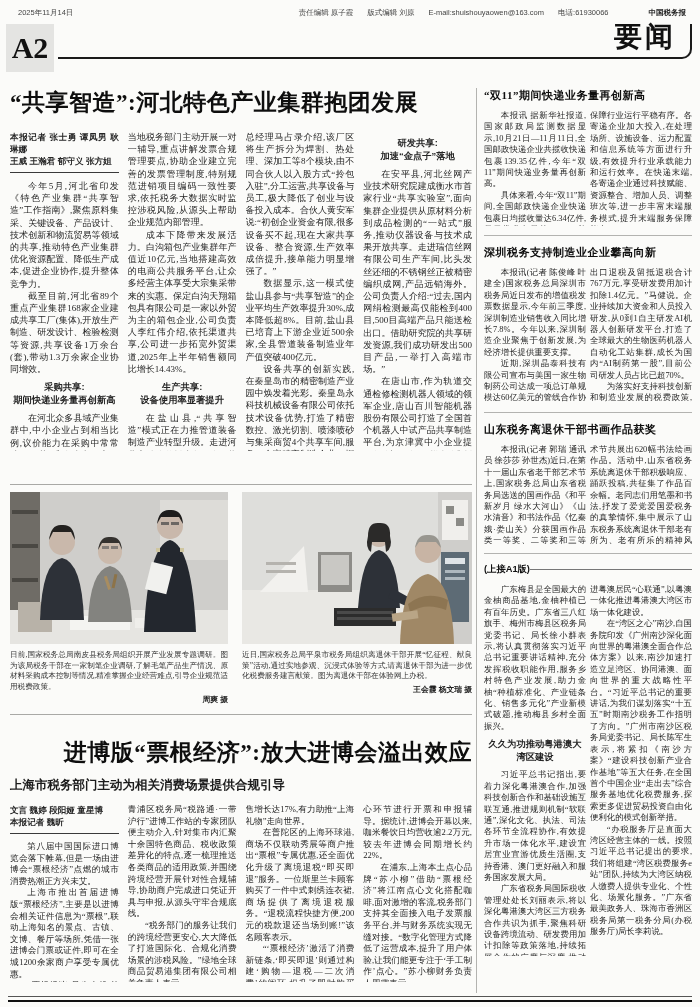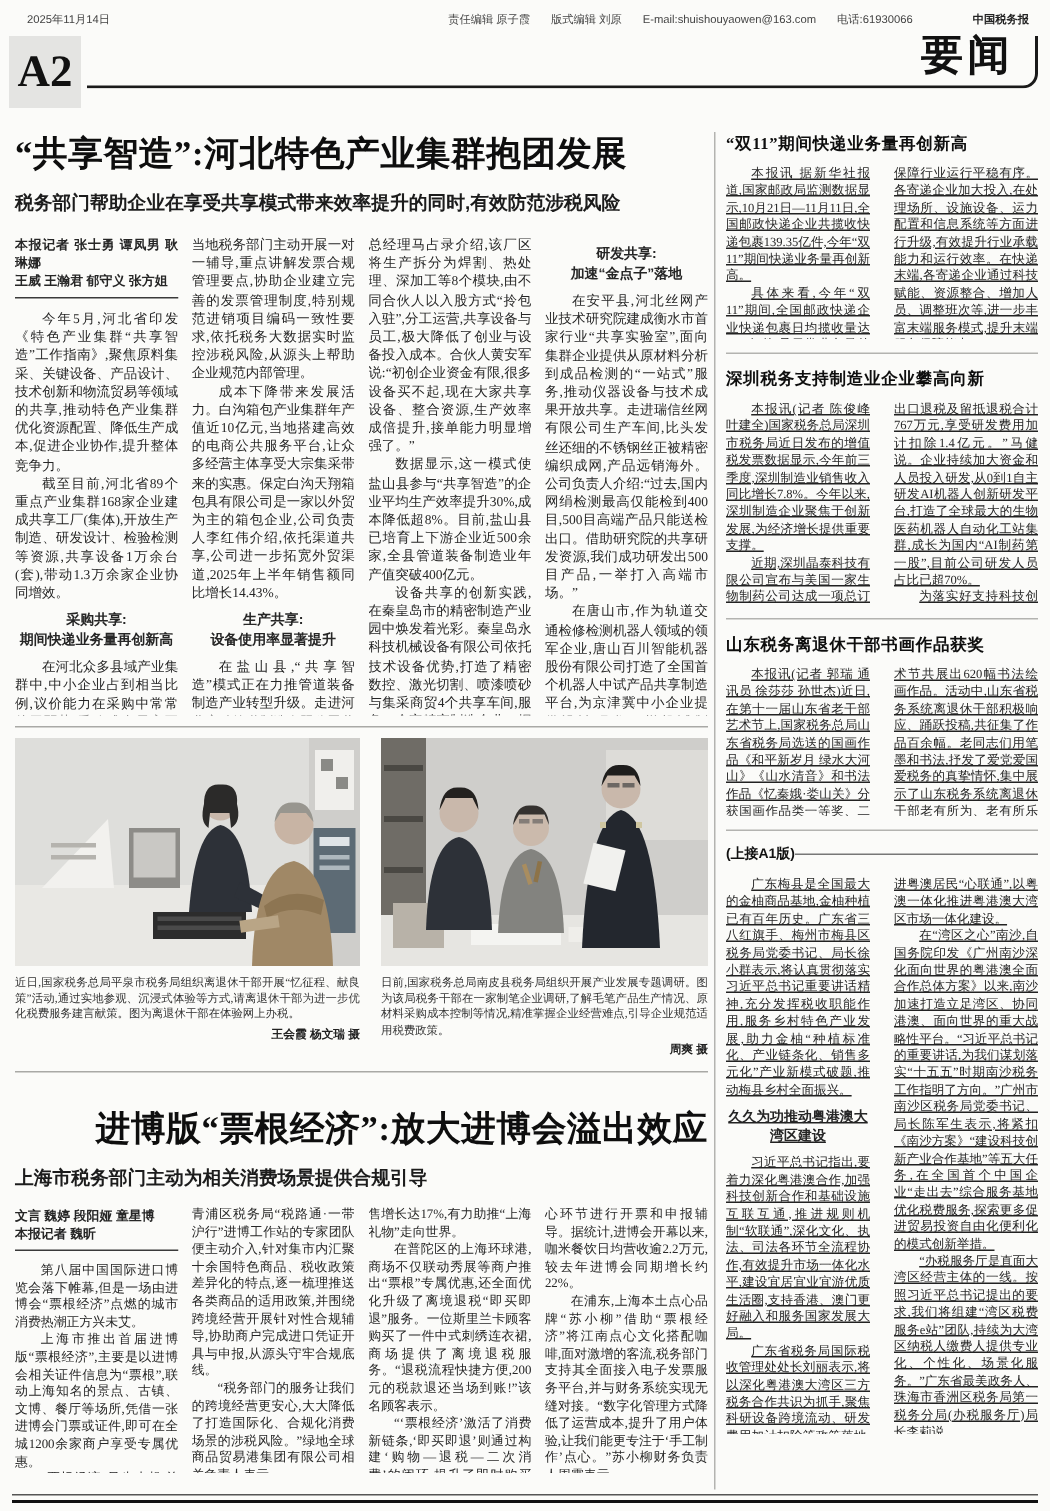--- a/index.html
+++ b/index.html
@@ -47,21 +47,21 @@
   
   .bottom{position:absolute;left:10px;top:724px;width:462px;}
   .bottom h1.head{margin-top:14px;text-align:right;}
   .bottom .cols{margin-top:10px;height:178px;}
   .bottom .col{font-size:8.6px;line-height:11.6px;}
   
   .vrule{position:absolute;left:476px;top:88px;height:905px;border-left:1px solid #b3b3b0;}
   .sidebar{position:absolute;left:484px;top:88px;width:208px;}
   .sidebar h3{font-family:"Liberation Serif",serif;font-weight:900;font-size:11px;
               letter-spacing:.5px;color:#0e0e0e;margin:0 0 7px 0;white-space:nowrap;}
-  .sidebar .cols{gap:16px;text-decoration:underline;}
+  .sidebar .cols{gap:4px;}
   .sidebar .col{font-size:8.4px;line-height:11.4px;}
   .srule{border-top:1px solid #b3b3b0;margin:9px 0;}
   .continued{display:flex;align-items:center;gap:0;font-weight:bold;font-size:9.3px;
              margin:2px 0 8px 0;color:#111;}
   .continued .cline{flex:1;border-top:1px solid #777;}
   .s1cols{height:116px;} .s2cols{height:136px;} .s3cols{height:100px;} .s4cols{height:372px;}
   
   .pb1{position:absolute;left:8px;top:996px;width:684px;border-top:1px solid #555;}
   .pb2{position:absolute;left:8px;top:1000px;width:684px;border-top:2px solid #111;}
 </style>
@@ -79,21 +79,20 @@
   <span class="paper">中国税务报</span>
 </header>
 
 <div class="a2box">A2</div>
 <div class="band">
   <div class="yaowen">要闻</div>
 </div>
 
 <section class="main">
   <h1 class="head">“共享智造”:河北特色产业集群抱团发展</h1>
-  <h2 class="sub">税务部门帮助企业在享受共享模式带来效率提升的同时,有效防范涉税风险</h2>
   <div class="cols">
     <div class="col">
       <div class="byline">
         <div>本报记者 张士勇 谭凤男 耿琳娜</div>
         <div>王威 王瀚君 郁守义 张方姐</div>
       </div>
       <p>今年5月,河北省印发《特色产业集群“共享智造”工作指南》,聚焦原料集采、关键设备、产品设计、技术创新和物流贸易等领域的共享,推动特色产业集群优化资源配置、降低生产成本,促进企业协作,提升整体竞争力。</p>
       <p>截至目前,河北省89个重点产业集群168家企业建成共享工厂(集体),开放生产制造、研发设计、检验检测等资源,共享设备1万余台(套),带动1.3万余家企业协同增效。</p>
       <div class="ph">
         <div>采购共享:</div>
@@ -122,53 +121,20 @@
       </div>
       <p>在安平县,河北丝网产业技术研究院建成衡水市首家行业“共享实验室”,面向集群企业提供从原材料分析到成品检测的“一站式”服务,推动仪器设备与技术成果开放共享。走进瑞信丝网有限公司生产车间,比头发丝还细的不锈钢丝正被精密编织成网,产品远销海外。公司负责人介绍:“过去,国内网绢检测最高仅能检到400目,500目高端产品只能送检出口。借助研究院的共享研发资源,我们成功研发出500目产品,一举打入高端市场。”</p>
       <p>在唐山市,作为轨道交通检修检测机器人领域的领军企业,唐山百川智能机器股份有限公司打造了全国首个机器人中试产品共享制造平台,为京津冀中小企业提供设计研发、样机试制等“一站式”服务。首批签约企业唐山中盛科技有限公司总经理孙永表示:“共享平台凝聚科技与制造优势,帮助我们以更低成本、更快速度完成产品迭代。”截至目前,百川共享智造工厂已签约企业80余家,承接合同110余单,预计全年产值突破2亿元。</p>
     </div>
   </div>
 </section>
 
 <div class="rule" style="left:10px;top:484px;width:462px;"></div>
 
 <section class="photorow">
-  <figure class="photobox" style="width:230px;margin:0;">
-    <svg width="230" height="152" viewBox="0 0 230 152">
-      <rect width="230" height="152" fill="#dededb"></rect>
-      <rect x="196" y="0" width="34" height="152" fill="#cfcecb"></rect>
-      <rect x="200" y="8" width="26" height="40" fill="#f0efec"></rect>
-        <rect x="204" y="14" width="8" height="8" fill="#8a8a86"></rect>
-        <rect x="214" y="26" width="8" height="8" fill="#8a8a86"></rect>
-      <rect x="199" y="60" width="28" height="70" fill="#5d6b75"></rect>
-        <rect x="203" y="66" width="20" height="6" fill="#dfe4e7"></rect>
-        <rect x="203" y="78" width="20" height="3" fill="#aeb8be"></rect>
-        <rect x="203" y="85" width="20" height="3" fill="#aeb8be"></rect>
-      <rect x="0" y="98" width="200" height="54" fill="#e9e8e4"></rect>
-      <path d="M18 100 l44 -46 4 46 z" fill="#f2f1ee"></path>
-        <rect x="24" y="70" width="30" height="3" fill="#b5b3ae"></rect>
-        <rect x="24" y="78" width="30" height="3" fill="#b5b3ae"></rect>
-      <rect x="76" y="60" width="34" height="40" fill="#8d8c88"></rect>
-        <rect x="79" y="63" width="28" height="30" fill="#c9c8c4"></rect>
-      <rect x="92" y="116" width="62" height="18" fill="#2c2c2c"></rect>
-      <rect x="95" y="119" width="56" height="3" fill="#4a4a4a"></rect>
-        <rect x="95" y="125" width="56" height="3" fill="#4a4a4a"></rect>
-      <circle cx="137" cy="44" r="11" fill="#c9b8ab"></circle>
-        <path d="M126 44 q0 -14 11 -13 q12 -1 11 13 q3 12 -4 16 l-1 -10 h-13 l-1 10 q-6 -4 -3 -16 z" fill="#2b2a29"></path>
-      <path d="M116 116 q4 -54 21 -58 q18 4 21 58 z" fill="#2d3138"></path>
-      <path d="M150 96 l18 10 -4 8 -18 -8 z" fill="#2d3138"></path>
-      <circle cx="186" cy="58" r="13" fill="#c8b4a4"></circle>
-        <path d="M173 56 q2 -14 13 -13 q11 -1 13 13 l-5 -6 h-17 z" fill="#98968f"></path>
-      <path d="M158 152 q2 -66 28 -70 q24 6 26 70 z" fill="#a08866"></path>
-      <path d="M166 112 q18 -14 40 -4 l-2 10 q-20 -8 -36 2 z" fill="#8d7552"></path>
-      <rect x="150" y="120" width="26" height="8" fill="#b9a586" transform="rotate(-8 163 124)"></rect>
-    </svg>
-    <figcaption class="cap">近日,国家税务总局平泉市税务局组织离退休干部开展“忆征程、献良策”活动,通过实地参观、沉浸式体验等方式,请离退休干部为进一步优化税费服务建言献策。图为离退休干部在体验网上办税。</figcaption>
-    <div class="credit">王会霞 杨文瑞 摄</div>
-  </figure>
   <figure class="photobox" style="width:218px;margin:0;">
     <svg width="218" height="152" viewBox="0 0 218 152">
       <rect width="218" height="152" fill="#cfcecb"></rect>
       <rect x="0" y="0" width="30" height="120" fill="#6f6c66"></rect>
       <rect x="2" y="18" width="26" height="4" fill="#4a4843"></rect>
         <rect x="2" y="52" width="26" height="4" fill="#4a4843"></rect>
         <rect x="2" y="86" width="26" height="4" fill="#4a4843"></rect>
       <rect x="150" y="8" width="68" height="60" fill="#dddcd8"></rect>
       <rect x="0" y="118" width="218" height="34" fill="#e6e5e1"></rect>
       <rect x="60" y="124" width="60" height="14" fill="#f4f4f1"></rect>
@@ -189,20 +155,53 @@
       <rect x="151" y="30" width="8" height="3" fill="#444" opacity=".7"></rect>
         <rect x="161" y="30" width="8" height="3" fill="#444" opacity=".7"></rect>
       <path d="M134 140 q4 -86 26 -92 q22 6 26 92 z" fill="#23272e"></path>
       <rect x="138" y="72" width="22" height="28" fill="#f1f1ee" transform="rotate(14 149 86)"></rect>
       <rect x="170" y="56" width="4" height="4" fill="#cfc6a0"></rect>
         <rect x="146" y="56" width="4" height="4" fill="#cfc6a0"></rect>
     </svg>
     <figcaption class="cap">日前,国家税务总局南皮县税务局组织开展产业发展专题调研。图为该局税务干部在一家制笔企业调研,了解毛笔产品生产情况、原材料采购成本控制等情况,精准掌握企业经营难点,引导企业规范适用税费政策。</figcaption>
     <div class="credit">周爽 摄</div>
   </figure>
+  <figure class="photobox" style="width:230px;margin:0;">
+    <svg width="230" height="152" viewBox="0 0 230 152">
+      <rect width="230" height="152" fill="#dededb"></rect>
+      <rect x="196" y="0" width="34" height="152" fill="#cfcecb"></rect>
+      <rect x="200" y="8" width="26" height="40" fill="#f0efec"></rect>
+        <rect x="204" y="14" width="8" height="8" fill="#8a8a86"></rect>
+        <rect x="214" y="26" width="8" height="8" fill="#8a8a86"></rect>
+      <rect x="199" y="60" width="28" height="70" fill="#5d6b75"></rect>
+        <rect x="203" y="66" width="20" height="6" fill="#dfe4e7"></rect>
+        <rect x="203" y="78" width="20" height="3" fill="#aeb8be"></rect>
+        <rect x="203" y="85" width="20" height="3" fill="#aeb8be"></rect>
+      <rect x="0" y="98" width="200" height="54" fill="#e9e8e4"></rect>
+      <path d="M18 100 l44 -46 4 46 z" fill="#f2f1ee"></path>
+        <rect x="24" y="70" width="30" height="3" fill="#b5b3ae"></rect>
+        <rect x="24" y="78" width="30" height="3" fill="#b5b3ae"></rect>
+      <rect x="76" y="60" width="34" height="40" fill="#8d8c88"></rect>
+        <rect x="79" y="63" width="28" height="30" fill="#c9c8c4"></rect>
+      <rect x="92" y="116" width="62" height="18" fill="#2c2c2c"></rect>
+      <rect x="95" y="119" width="56" height="3" fill="#4a4a4a"></rect>
+        <rect x="95" y="125" width="56" height="3" fill="#4a4a4a"></rect>
+      <circle cx="137" cy="44" r="11" fill="#c9b8ab"></circle>
+        <path d="M126 44 q0 -14 11 -13 q12 -1 11 13 q3 12 -4 16 l-1 -10 h-13 l-1 10 q-6 -4 -3 -16 z" fill="#2b2a29"></path>
+      <path d="M116 116 q4 -54 21 -58 q18 4 21 58 z" fill="#2d3138"></path>
+      <path d="M150 96 l18 10 -4 8 -18 -8 z" fill="#2d3138"></path>
+      <circle cx="186" cy="58" r="13" fill="#c8b4a4"></circle>
+        <path d="M173 56 q2 -14 13 -13 q11 -1 13 13 l-5 -6 h-17 z" fill="#98968f"></path>
+      <path d="M158 152 q2 -66 28 -70 q24 6 26 70 z" fill="#a08866"></path>
+      <path d="M166 112 q18 -14 40 -4 l-2 10 q-20 -8 -36 2 z" fill="#8d7552"></path>
+      <rect x="150" y="120" width="26" height="8" fill="#b9a586" transform="rotate(-8 163 124)"></rect>
+    </svg>
+    <figcaption class="cap">近日,国家税务总局平泉市税务局组织离退休干部开展“忆征程、献良策”活动,通过实地参观、沉浸式体验等方式,请离退休干部为进一步优化税费服务建言献策。图为离退休干部在体验网上办税。</figcaption>
+    <div class="credit">王会霞 杨文瑞 摄</div>
+  </figure>
 </section>
 
 <div class="rule" style="left:10px;top:714px;width:462px;"></div>
 
 <section class="bottom">
   <h1 class="head">进博版“票根经济”:放大进博会溢出效应</h1>
   <h2 class="sub">上海市税务部门主动为相关消费场景提供合规引导</h2>
   <div class="cols">
     <div class="col">
       <div class="byline">

